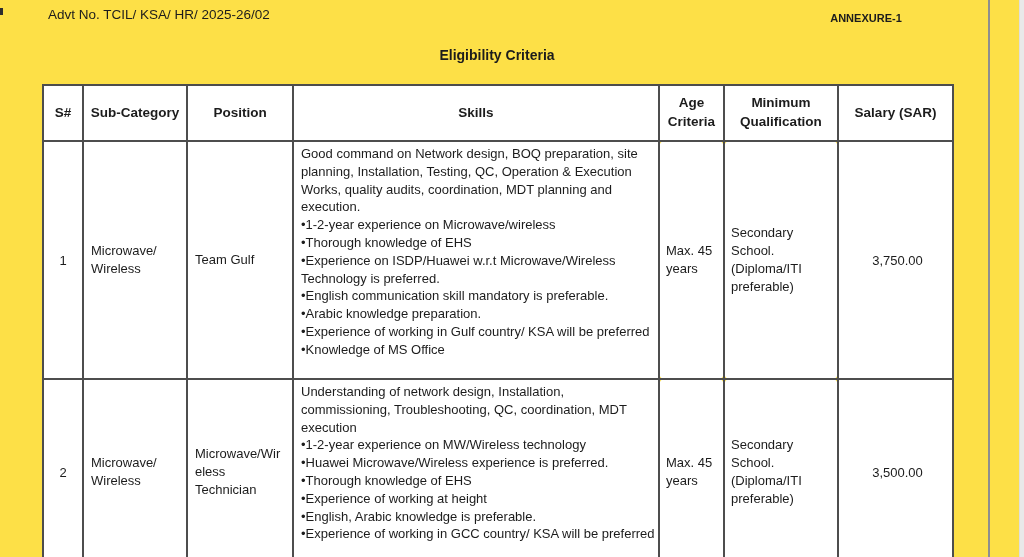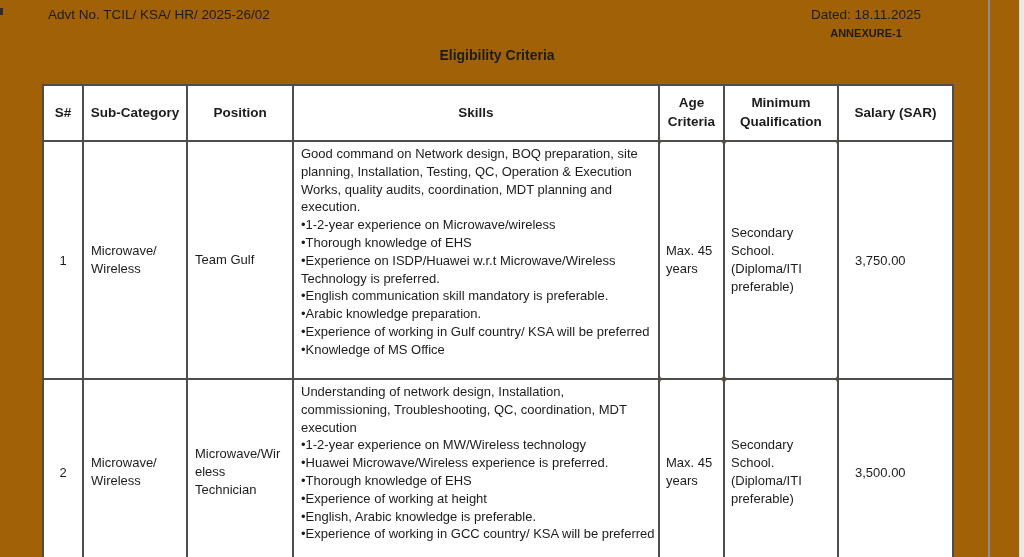--- a/index.html
+++ b/index.html
@@ -6,21 +6,21 @@
   html, body {
     width: 1024px; height: 557px;
     overflow: hidden;
     background: #ffffff;
     font-family: "Liberation Sans", sans-serif;
     color: #1c1c1c;
   }
   .page {
     position: relative;
     width: 1024px; height: 557px;
-    background: #a16207;
+    background: #fde047;
   }
   .corner-mark {
     position: absolute; left: 0; top: 8px;
     width: 3px; height: 7px;
     background: #2d2d2d;
   }
   .page-edge-line {
     position: absolute; left: 988px; top: 0;
     width: 2px; height: 557px;
     background: #8f8f8f;
@@ -81,38 +81,37 @@
     line-height: 17.8px;
   }
   td.cell-age, td.cell-qual {
     text-align: left; vertical-align: middle;
     padding: 2px 4px 2px 6px;
     line-height: 1.38;
     overflow-wrap: break-word;
     border-radius: 6px;
   }
   td.cell-salary {
-    text-align: left; vertical-align: middle;
-    padding-left: 16px;
+    text-align: center; vertical-align: middle;
+    padding-left: 4px;
   }
   .bullet-line::before { content: "\2022 "; }
 </style>
 </head>
 <body>
 
 <div class="page">
 
   <div class="corner-mark"></div>
   <div class="page-edge-line"></div>
   <div class="right-strip"></div>
 
   <div class="advt-no">Advt No. TCIL/ KSA/ HR/ 2025-26/02</div>
 
   <div class="dated-block">
-    <div class="dated">Dated: 18.11.2025</div>
     <div class="annexure">ANNEXURE-1</div>
   </div>
 
   <div class="doc-title">Eligibility Criteria</div>
 
   <table class="criteria">
     <colgroup>
       <col style="width:40px">
       <col style="width:104px">
       <col style="width:106px">

